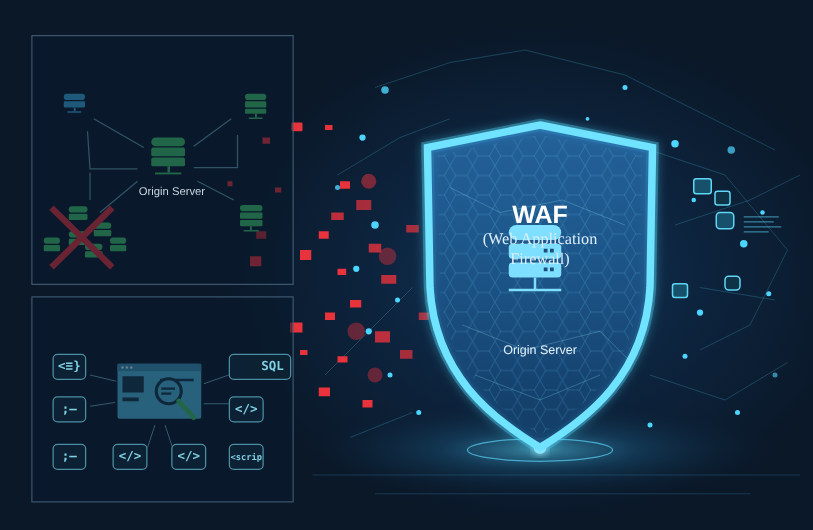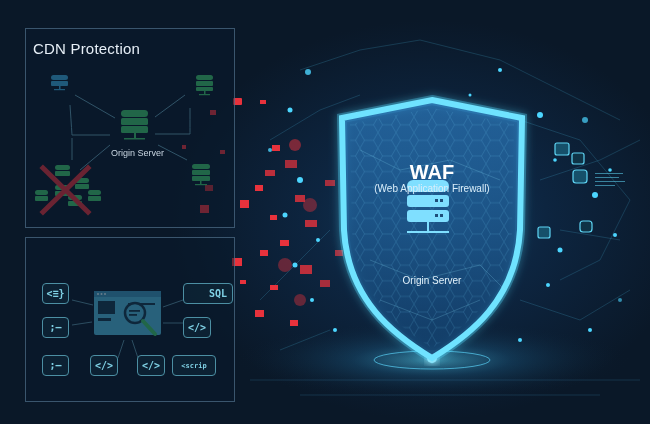--- a/index.html
+++ b/index.html
@@ -247,36 +247,35 @@
     </g>
 
     <g stroke="#3a86b0" stroke-opacity="0.3" stroke-width="0.8">
       <path d="M250 380 L640 380"></path>
       <path d="M300 395 L600 395"></path>
     </g>
   </svg>
 
   
   <div class="panel cdn"></div>
-  <div class="panel-title" style="left:33px;top:40px;">CDN Protection</div>
   <div class="lbl" style="left:111px;top:148px;">Origin Server</div>
   <span></span>
   <span></span>
 
   
   <div class="panel waf-adv"></div>
 
   <div class="code-box" style="left:42px;top:283px;">&lt;≡}</div>
   <div class="code-box" style="left:183px;top:283px;width:50px;padding-left:20px;">SQL</div>
   <div class="code-box" style="left:42px;top:317px;">;—</div>
   <div class="code-box" style="left:183px;top:317px;width:28px;">&lt;/&gt;</div>
   <div class="code-box" style="left:42px;top:355px;">;—</div>
   <div class="code-box" style="left:90px;top:355px;width:28px;">&lt;/&gt;</div>
   <div class="code-box" style="left:137px;top:355px;width:28px;">&lt;/&gt;</div>
-  <div class="code-box" style="left:172px;top:355px;width:44px;font-size:7px;">&lt;scrip</div>
+  <div class="code-box" style="left:183px;top:355px;width:28px;font-size:7px;">&lt;scrip</div>
   <span></span>
 
   
   <div class="shield-text" style="left:372px;top:125px;width:120px;font-size:20px;font-weight:bold;">WAF</div>
-  <div class="shield-text" style="left:372px;top:147px;width:120px;font-size:10px;color:#dbeefa;">(Web Application Firewall)</div>
+  <div class="shield-text" style="left:372px;top:147px;width:120px;font-size:13px;color:#dbeefa;font-family:Liberation Serif, serif;">(Web Application Firewall)</div>
   <div class="shield-text" style="left:372px;top:239px;width:120px;font-size:10px;color:#e2f1fb;">Origin Server</div>
   <span></span>
 </div>
 
 </body></html>

